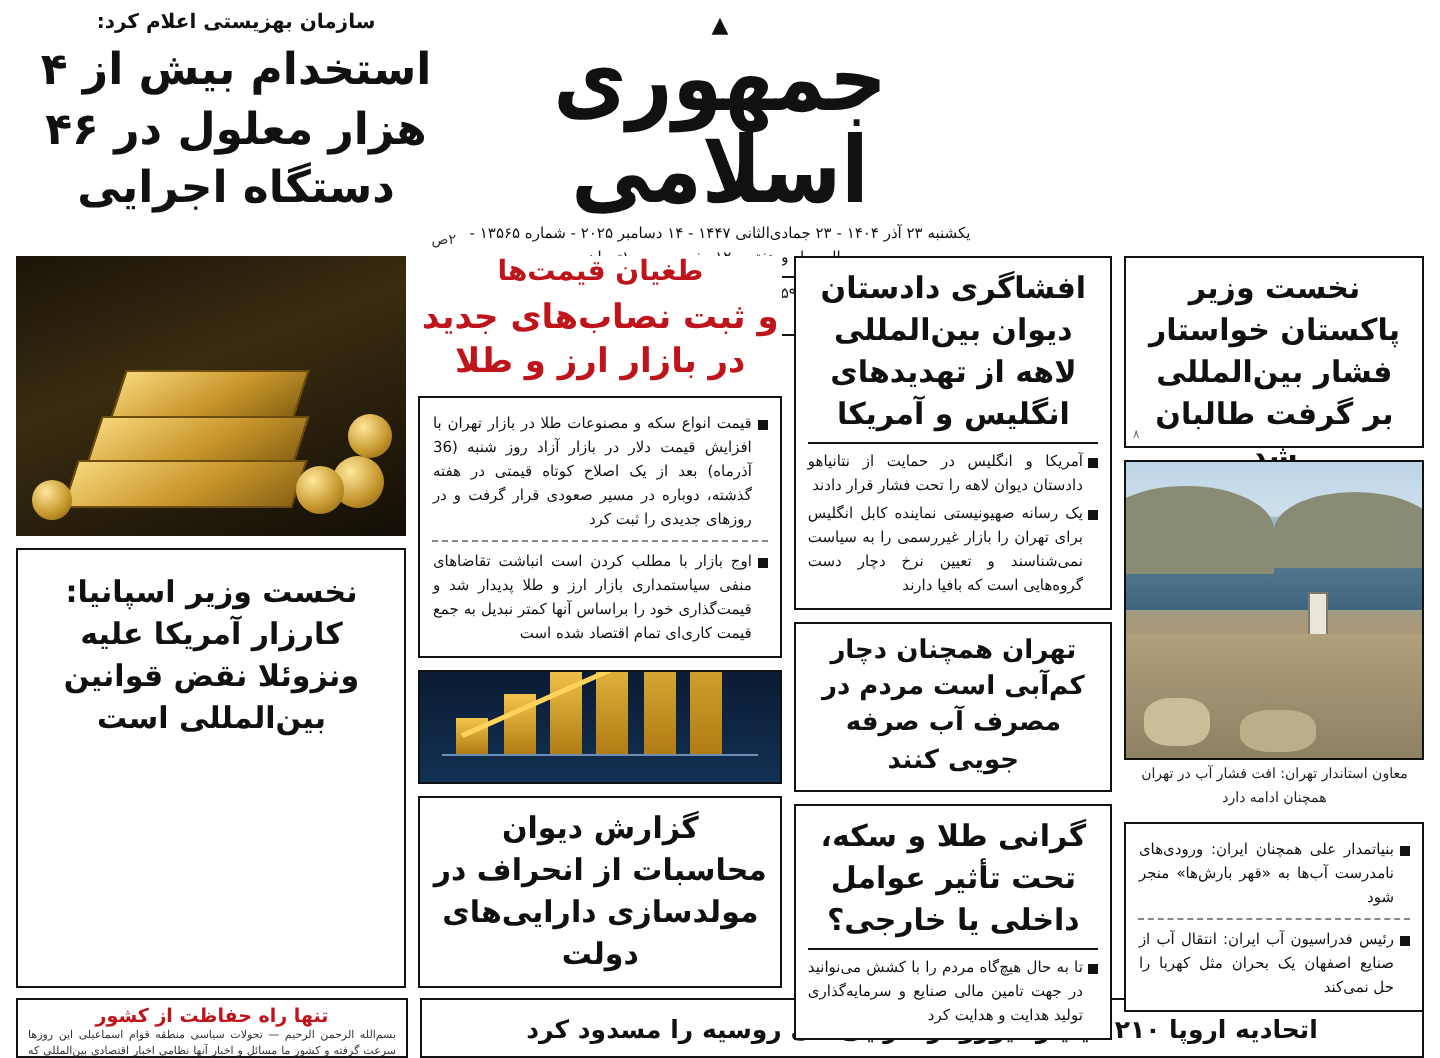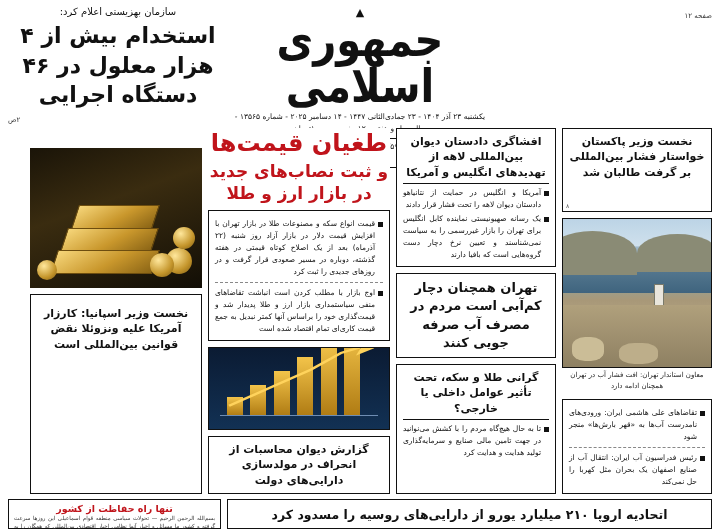--- a/index.html
+++ b/index.html
@@ -10,54 +10,54 @@
     overflow:hidden;
     color:#111;
   }
   .page{position:relative;width:720px;height:529px;box-sizing:border-box;padding:6px 8px;}
 
   
   .masthead{display:flex;align-items:flex-start;justify-content:space-between;height:118px;}
   .mh-col{width:220px;}
   .mh-left{text-align:right;}
   .mh-right{text-align:right;}
-  .kicker{font-size:10px;color:#111;text-align:center;margin-bottom:4px;font-weight:normal;}
+  .kicker{font-size:10px;color:#111;text-align:center;margin-bottom:4px;font-weight:bold;}
   .mh-headline{font-size:22px;line-height:1.35;font-weight:bold;text-align:center;}
   .mh-center{flex:1;text-align:center;position:relative;}
   .logo{font-size:40px;font-weight:bold;letter-spacing:-1px;line-height:1;margin-top:4px;
         font-family:"DejaVu Sans","Liberation Sans",sans-serif;}
   .logo .jt{display:inline-block;transform:scaleY(1.15);}
   .logo-mark{font-size:11px;color:#111;margin-top:0;}
   .dateline{font-size:7.5px;line-height:1.6;margin-top:8px;color:#111;}
   .dateline .rule{border-top:1px solid #111;border-bottom:1px solid #111;padding:2px 0;margin:3px 6px 0;}
   .mh-right .mh-headline{font-size:19px;}
-  .tiny-num{font-size:7px;color:#333;margin-top:6px;text-align:left;}
+  .tiny-num{font-size:7px;color:#333;margin-top:6px;text-align:right;}
 
   
   .grid{display:flex;gap:6px;margin-top:4px;height:366px;}
   .col{display:flex;flex-direction:column;gap:6px;}
   .col-a{width:150px;}
   .col-b{width:160px;}
   .col-c{width:182px;}
-  .col-d{width:172px;margin-top:20px;}
+  .col-d{width:196px;}
 
   .card{border:1px solid #111;box-sizing:border-box;padding:5px 6px;position:relative;background:#fff;}
   .card.noborder{border:none;padding:0;}
   .c-title{font-size:13px;font-weight:bold;line-height:1.4;text-align:center;}
-  .c-title.sm{font-size:11px;}
+  .c-title.sm{font-size:15px;}
   .c-body{font-size:7.5px;line-height:1.65;text-align:justify;margin-top:4px;color:#222;}
   .bullet{display:flex;gap:3px;margin-top:2px;}
   .bullet .sq{flex:0 0 auto;width:5px;height:5px;background:#111;margin-top:4px;}
   .bullet p{margin:0;font-size:7.5px;line-height:1.6;text-align:justify;}
 
   .corner{position:absolute;bottom:2px;left:3px;font-size:6px;color:#666;}
 
   
   .redblock{text-align:center;}
-  .red-line1{color:#c0141b;font-size:24px;font-weight:bold;line-height:1.25;}
+  .red-line1{color:#c0141b;font-size:14px;font-weight:bold;line-height:1.25;}
   .red-line2{color:#c0141b;font-size:17px;font-weight:bold;line-height:1.3;margin-top:2px;}
 
   
   .photo{width:100%;display:block;border:1px solid #111;box-sizing:border-box;}
   .dam{height:150px;background:
       linear-gradient(#bcd4e6 0%,#cfe0ec 18%,#9fb8c9 19%,#7d98ab 32%,#6f8ca0 33%,#8fa4a0 40%,#a89878 55%,#b3a383 70%,#9d8d6e 100%);
       position:relative;overflow:hidden;}
   .dam .water{position:absolute;left:0;right:0;top:28%;height:22%;background:linear-gradient(#5d7f96,#3f647e);}
   .dam .hill{position:absolute;background:#8a8b75;border-radius:50% 50% 0 0;}
   .dam .rock{position:absolute;background:#ab9c7c;}
@@ -69,37 +69,36 @@
 
   .chart{height:118px;background:linear-gradient(#0b1b33,#123154);position:relative;overflow:hidden;border:1px solid #111;}
   .chart .bar{position:absolute;bottom:14px;width:16px;background:linear-gradient(#f3c44a,#b07c14);}
   .chart .arrow{position:absolute;left:8%;bottom:16px;width:84%;height:72px;}
   .chart .axis{position:absolute;left:6%;right:6%;bottom:13px;height:1px;background:#6f8db3;}
 
   
   .bottom{display:flex;gap:6px;margin-top:5px;height:30px;}
   .bot-left{flex:1;border:1px solid #111;display:flex;align-items:center;justify-content:center;}
   .bot-left .t{font-size:12.5px;font-weight:bold;}
-  .bot-right{width:213px;border:1px solid #111;padding:3px 5px;box-sizing:border-box;}
+  .bot-right{width:196px;border:1px solid #111;padding:3px 5px;box-sizing:border-box;}
   .bot-right .t{font-size:9.5px;font-weight:bold;color:#c0141b;text-align:center;}
   .bot-right .b{font-size:5.5px;line-height:1.45;text-align:justify;margin-top:1px;color:#333;}
 
   .sep{height:1px;background:#111;margin:3px 0;}
   .dash{border-top:1px dashed #888;margin:4px 0;}
   .center{text-align:center;}
 </style>
 </head>
 <body>
 
 <div class="page">
 
   <div class="masthead">
 
     <div class="mh-col mh-right">
-      <div class="tiny-num" style="text-align:right">صفحه ۱۲</div>
     </div>
 
     <div class="mh-center">
       <div class="logo-mark">▲</div>
       <div class="logo"><span class="jt">جمهوری اسلامی</span></div>
       <div class="dateline">
         <div>یکشنبه ۲۳ آذر ۱۴۰۴ - ۲۳ جمادی‌الثانی ۱۴۴۷ - ۱۴ دسامبر ۲۰۲۵ - شماره ۱۳۵۶۵ - سال چهل و هفتم - ۱۲صفحه - ۱۰۰۰۰تومان</div>
         <div class="rule">ساعات شرعی: اذان ظهر ۱۱/۵۹ - اذان مغرب ۱۷/۱۲ - اذان صبح ۵/۳۶ - طلوع آفتاب ۷/۰۶</div>
       </div>
     </div>
@@ -130,21 +129,21 @@
           <div class="rock" style="left:0;bottom:0;width:100%;height:42%;background:linear-gradient(#b0a07c,#8e8062)"></div>
           <div class="rock" style="left:6%;bottom:4%;width:22%;height:16%;border-radius:40%;background:#cbbd97"></div>
           <div class="rock" style="left:38%;bottom:2%;width:26%;height:14%;border-radius:40%;background:#bdae8a"></div>
         </div>
         <div class="c-body center" style="font-size:7px;margin-top:2px">معاون استاندار تهران: افت فشار آب در تهران همچنان ادامه دارد</div>
       </div>
 
       <div class="card" style="flex:1">
         <div class="bullet">
           <span class="sq"></span>
-          <p>تقاضاهای علی هاشمی ایران: ورودی‌های نامدرست آب‌ها به «قهر بارش‌ها» منجر شود</p>
+          <p>بنیاتمدار علی همچنان ایران: ورودی‌های نامدرست آب‌ها به «قهر بارش‌ها» منجر شود</p>
         </div>
         <div class="dash"></div>
         <div class="bullet">
           <span class="sq"></span>
           <p>رئیس فدراسیون آب ایران: انتقال آب از صنایع اصفهان یک بحران مثل کهربا را حل نمی‌کند</p>
         </div>
       </div>
 
     </div>
 
@@ -181,21 +180,21 @@
     <div class="col col-c">
 
       <div class="card noborder redblock">
         <div class="red-line1">طغیان قیمت‌ها</div>
         <div class="red-line2">و ثبت نصاب‌های جدید در بازار ارز و طلا</div>
       </div>
 
       <div class="card">
         <div class="bullet">
           <span class="sq"></span>
-          <p>قیمت انواع سکه و مصنوعات طلا در بازار تهران با افزایش قیمت دلار در بازار آزاد روز شنبه (۲۲ آذرماه) بعد از یک اصلاح کوتاه قیمتی در هفته گذشته، دوباره در مسیر صعودی قرار گرفت و در روزهای جدیدی را ثبت کرد</p>
+          <p>قیمت انواع سکه و مصنوعات طلا در بازار تهران با افزایش قیمت دلار در بازار آزاد روز شنبه (36 آذرماه) بعد از یک اصلاح کوتاه قیمتی در هفته گذشته، دوباره در مسیر صعودی قرار گرفت و در روزهای جدیدی را ثبت کرد</p>
         </div>
         <div class="dash"></div>
         <div class="bullet">
           <span class="sq"></span>
           <p>اوج بازار با مطلب کردن است انباشت تقاضاهای منفی سیاستمداری بازار ارز و طلا پدیدار شد و قیمت‌گذاری خود را براساس آنها کمتر نبدیل به جمع قیمت کاری‌ای تمام اقتصاد شده است</p>
         </div>
       </div>
 
       <div class="chart">
         <div class="axis"></div>

